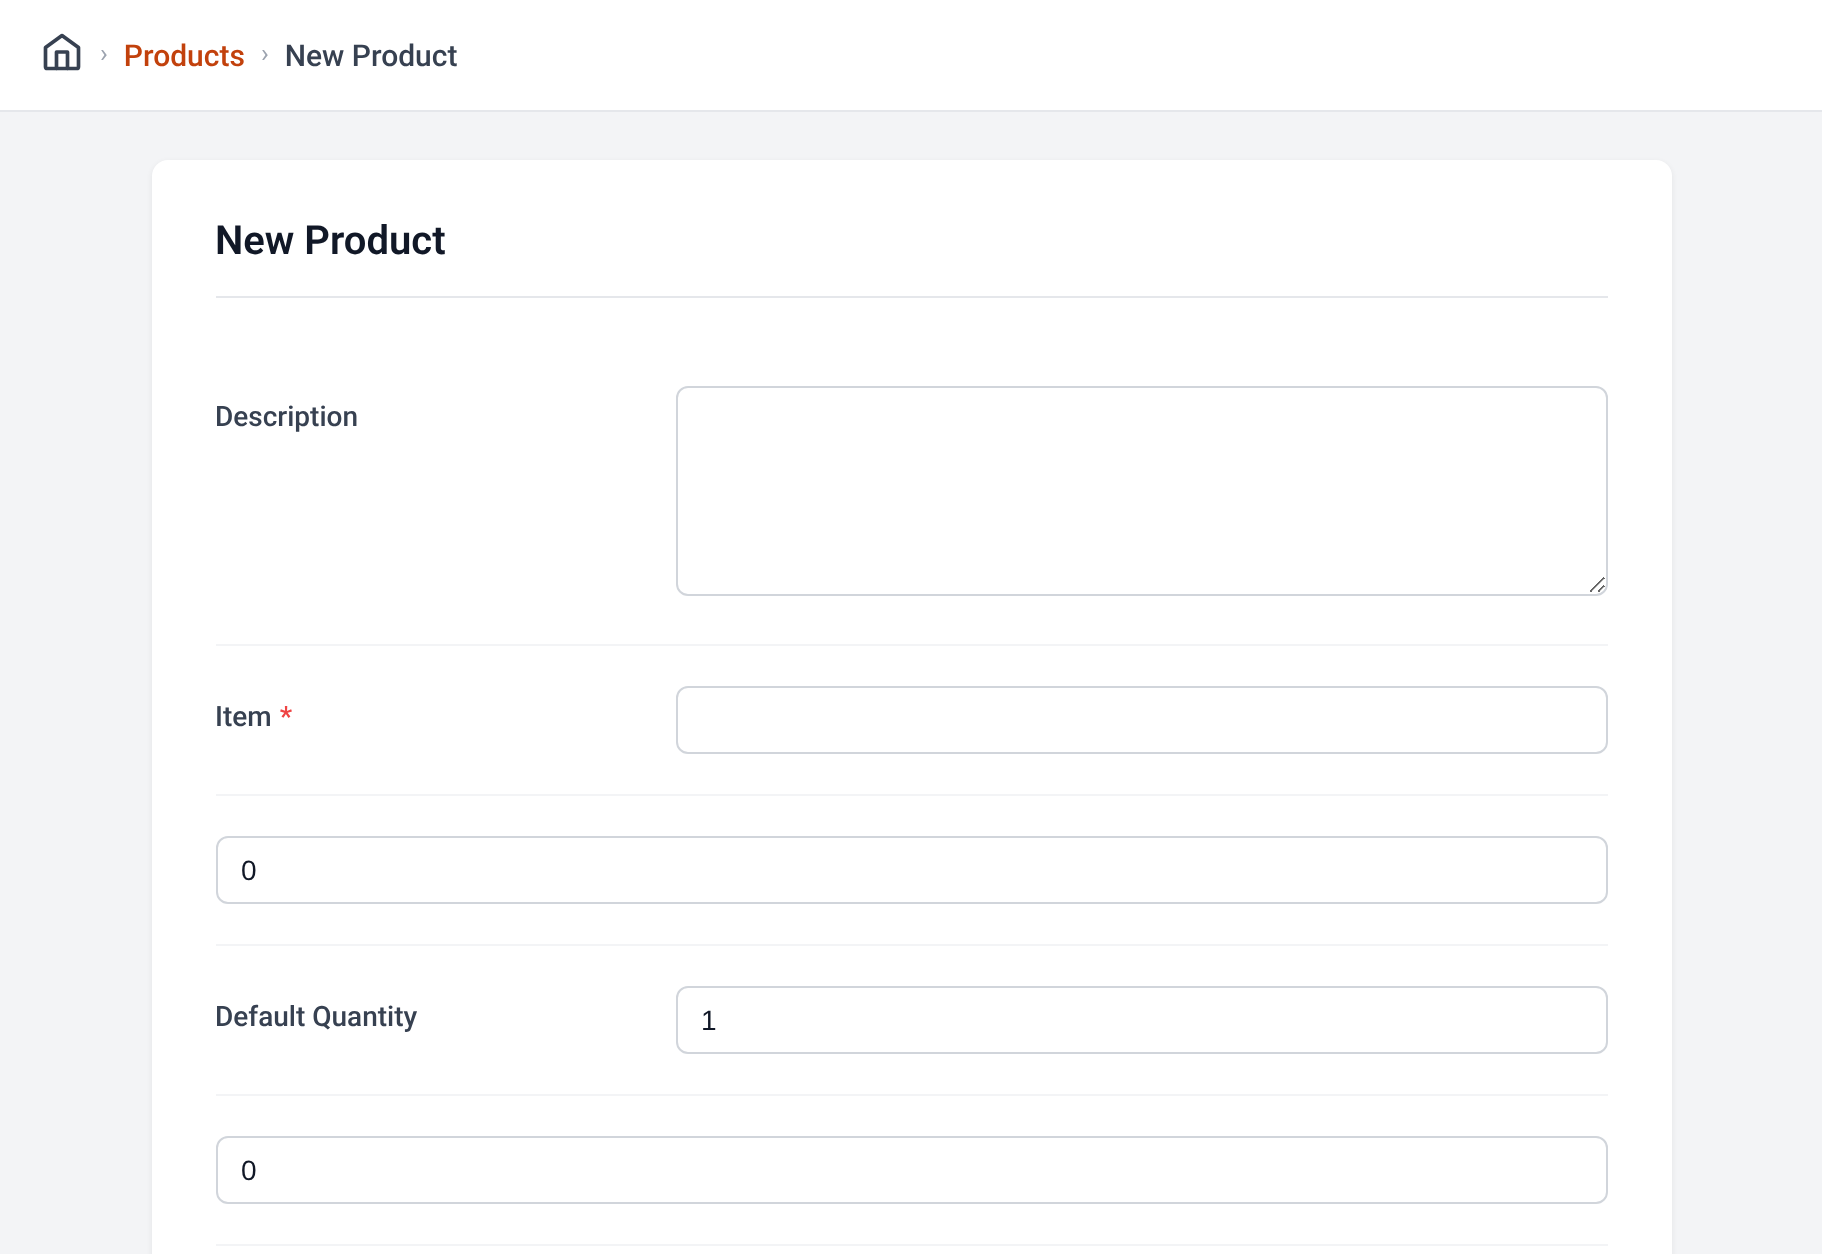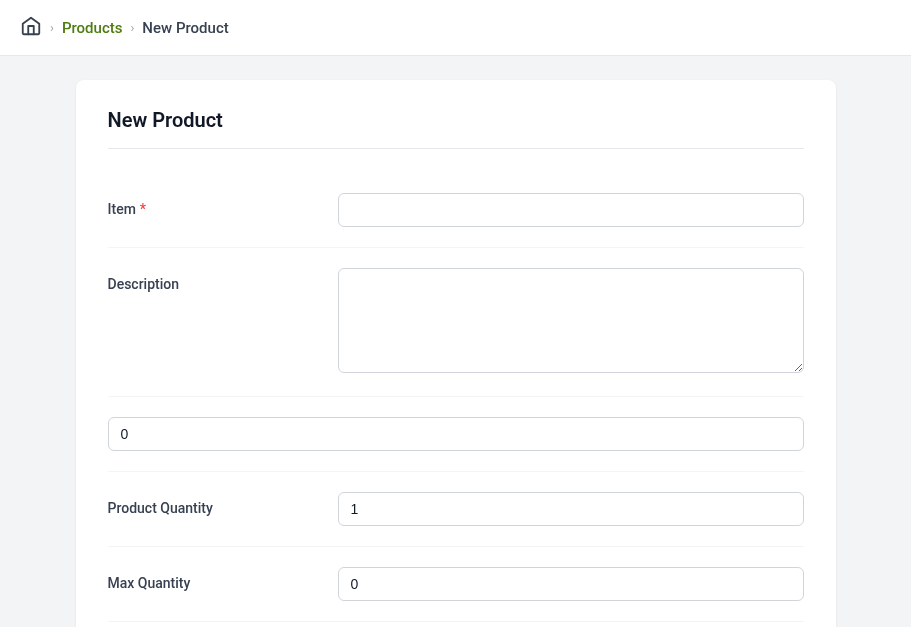--- a/index.html
+++ b/index.html
@@ -35,21 +35,21 @@
     }
 
     .chevron-icon {
       color: #9ca3af;
       font-size: 13px;
     }
 
     .breadcrumb-link {
       font-size: 15px;
       font-weight: 500;
-      color: #4d7c0f;
+      color: #c2410c;
       cursor: pointer;
       text-decoration: none;
     }
 
     .breadcrumb-current {
       font-size: 15px;
       font-weight: 500;
       color: #374151;
     }
 
@@ -138,56 +138,53 @@
   <span class="chevron-icon">›</span>
   <span class="breadcrumb-current">New Product</span>
 </div>
 
 <div class="main-content">
   <div class="form-card">
     <div class="form-title">New Product</div>
 
     <div class="form-row">
       <div class="form-label">
+        <span>Description</span>
+      </div>
+      <div class="form-input-wrap">
+        <textarea class="form-input" style=""></textarea>
+      </div>
+    </div>
+
+    <div class="form-row">
+      <div class="form-label">
         <span>Item</span>
         <span class="required-star">*</span>
       </div>
       <div class="form-input-wrap">
         <input type="text" class="form-input" value="" style="">
-      </div>
-    </div>
-
-    <div class="form-row">
-      <div class="form-label">
-        <span>Description</span>
-      </div>
-      <div class="form-input-wrap">
-        <textarea class="form-input" style=""></textarea>
       </div>
     </div>
 
     <div class="form-row">
       <div class="form-input-wrap">
         <input type="text" class="form-input" value="0" style="">
       </div>
     </div>
 
     <div class="form-row">
       <div class="form-label">
-        <span>Product Quantity</span>
+        <span>Default Quantity</span>
       </div>
       <div class="form-input-wrap">
         <input type="text" class="form-input" value="1" style="">
       </div>
     </div>
 
     <div class="form-row">
-      <div class="form-label">
-        <span>Max Quantity</span>
-      </div>
       <div class="form-input-wrap">
         <input type="text" class="form-input" value="0" style="">
       </div>
     </div>
 
     <div class="form-row">
       
       
     </div>
 

